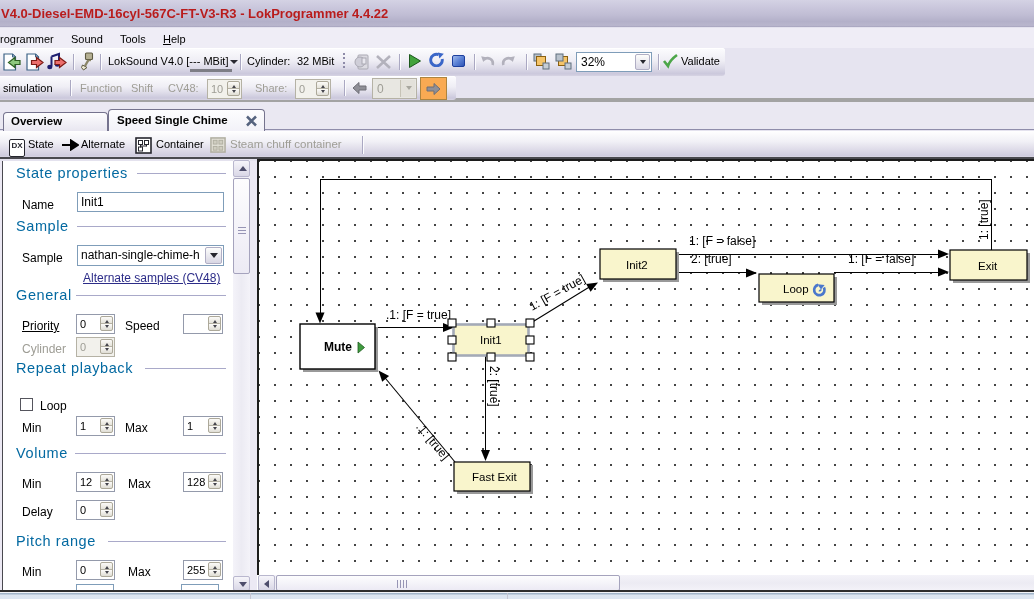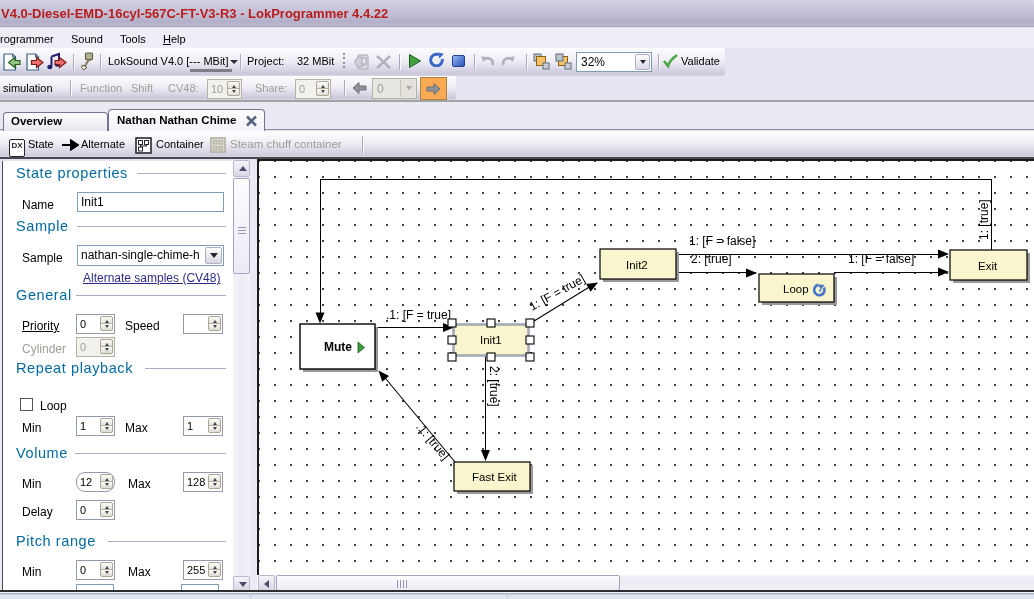--- a/index.html
+++ b/index.html
@@ -12,21 +12,21 @@
   background:linear-gradient(180deg,#d4d2e4 0%,#cbc8dd 25%,#c0bdd4 55%,#b3b0c9 80%,#b9b6cd 94%,#a5a2bd 100%); }
 #titletext { left:1px; top:6px; font-size:13px; font-weight:bold; color:#b91c1c; letter-spacing:0px; }
 
 #menubar { left:0; top:28px; width:1034px; height:20px; background:#efedf6; font-size:11px; color:#000; }
 .mi { position:absolute; top:5px; }
 
 #tb1 { left:0; top:48px; width:1034px; height:28px; background:#e6e4f0; }
 #tb1band { left:0; top:0; width:725px; height:28px; border-radius:0 3px 3px 0;
   background:linear-gradient(180deg,#fcfcfe 0%,#efeef5 45%,#dedce9 70%,#cbc8dc 92%,#d7d4e3 100%);
   box-shadow:inset 0 1px 0 #fff; }
-#tb2 { left:0; top:76px; width:1034px; height:26px; background:#e6e4f0; border-bottom:2px solid #a3a3a3; }
+#tb2 { left:0; top:76px; width:1034px; height:26px; background:#e6e4f0; border-bottom:4px solid #a3a3a3; }
 #tb2band { left:0; top:0; width:456px; height:24px; border-radius:0 3px 3px 0;
   background:linear-gradient(180deg,#fcfcfe 0%,#efeef5 45%,#dedce9 70%,#cbc8dc 92%,#d7d4e3 100%);
   box-shadow:inset 0 1px 0 #fff; }
 .sep { position:absolute; width:1px; background:#aaa8c2; box-shadow:1px 0 0 #fcfcfe; }
 .griplb { position:absolute; width:2px; background-image:repeating-linear-gradient(180deg,#8e8ba8 0 2px,transparent 2px 4.5px); }
 .tbtxt { position:absolute; font-size:11px; color:#000; }
 .gtxt { position:absolute; font-size:11px; color:#9e9d95; }
 
 #tabstrip { left:0; top:102px; width:1034px; height:28px; background:#eae8f2; border-bottom:1px solid #8f8dab; }
 .tab { position:absolute; border:1px solid #75738e; border-bottom:none; border-radius:4px 4px 0 0; font-size:12px; }
@@ -93,21 +93,21 @@
       <path d="M9 7 L5 14" stroke="#8b8668" stroke-width="2.4"></path>
       <rect x="5.5" y="1" width="7" height="6.5" rx="1" fill="#b5b093" stroke="#5e5a42" stroke-width="1.1"></rect>
       <path d="M7 8.5 h4" stroke="#8b8668" stroke-width="1.4"></path>
       <path d="M2.5 13 l4.5 2.5 -3.5 2.5 -2 -2.5 z" fill="#ece8d2" stroke="#5e5a42" stroke-width="1"></path>
     </svg>
     <div class="sep" style="left:100px;top:6px;height:16px;"></div>
     <div class="tbtxt" style="left:108px;top:7px;">LokSound V4.0 [--- MBit]</div>
     <div class="abs" style="left:190px;top:21px;width:42px;height:3px;background:#7d7d85;"></div>
     <div class="abs" style="left:230px;top:12px;border-left:4px solid transparent;border-right:4px solid transparent;border-top:4px solid #2b2b33;"></div>
     <div class="sep" style="left:240px;top:6px;height:16px;"></div>
-    <div class="tbtxt" style="left:247px;top:7px;">Project:</div>
+    <div class="tbtxt" style="left:247px;top:7px;">Cylinder:</div>
     <div class="tbtxt" style="left:297px;top:7px;">32 MBit</div>
     <div class="griplb" style="left:343px;top:5px;height:18px;"></div>
     <svg class="abs" style="left:353px;top:5px;" width="18" height="18" viewBox="0 0 18 18">
       <rect x="5" y="2" width="10" height="14" rx="1" fill="#dcdbe2" stroke="#a9a8b2"></rect>
       <circle cx="7" cy="9" r="5" fill="#cfced8" stroke="#a9a8b2"></circle>
       <rect x="9" y="5" width="4" height="6" fill="#e8e7ee" stroke="#a9a8b2"></rect>
     </svg>
         <svg class="abs" style="left:375px;top:6px;" width="17" height="16" viewBox="0 0 17 16">
       <path d="M2 2 L15 14 M15 2 L2 14" stroke="#b3b2bc" stroke-width="2.6"></path>
     </svg>
@@ -189,21 +189,21 @@
       <svg style="position:absolute;left:5px;top:4px;" width="15" height="14" viewBox="0 0 15 14">
         <path d="M14 7 l-6-5.5 v3.5 h-7 v4 h7 v3.5 z" fill="#8f8f97" stroke="#6e6e76"></path>
       </svg>
     </div>
   </div>
   <div id="tabstrip" class="abs">
     <div id="tab1" class="tab">
         <span>Overview</span>
       </div>
     <div id="tab2" class="tab">
-        <span>Nathan Nathan Chime</span>
+        <span>Speed Single Chime</span>
         <svg style="position:absolute;left:136px;top:5px;" width="13" height="12" viewBox="0 0 13 12">
           <path d="M2 1.5 L11 10.5 M11 1.5 L2 10.5" stroke="#55637e" stroke-width="2.5"></path>
         </svg>
       </div>
   </div>
   <div id="tb3" class="abs">
     <div class="abs" style="left:9px;top:8px;width:16px;height:18px;border:1px solid #26262e;border-radius:2px;background:#fff;">
       <span style="position:absolute;left:1.5px;top:0.5px;font-size:8px;font-weight:bold;color:#26262e;">DX</span>
     </div>
     <div class="tbtxt" style="left:28px;top:7px;">State</div>
@@ -274,21 +274,21 @@
         <span class="spbtn"></span>
       </div>
     <div class="lbl" style="left:121px;top:260px;">Max</div>
     <div class="spin" style="left:179px;top:255px;width:40px;">
         <span class="v">1</span>
         <span class="spbtn"></span>
       </div>
     <div class="hdr" style="left:12px;top:284px;">Volume</div>
     <div class="hr" style="left:71px;top:292px;width:151px;"></div>
     <div class="lbl" style="left:18px;top:316px;">Min</div>
-    <div class="spin" style="left:72px;top:311px;border-radius:9px;">
+    <div class="spin" style="left:72px;top:311px;">
         <span class="v">12</span>
         <span class="spbtn"></span>
       </div>
     <div class="lbl" style="left:124px;top:316px;">Max</div>
     <div class="spin" style="left:179px;top:311px;width:40px;">
         <span class="v">128</span>
         <span class="spbtn"></span>
       </div>
     <div class="lbl" style="left:18px;top:344px;">Delay</div>
     <div class="spin" style="left:72px;top:339px;">

